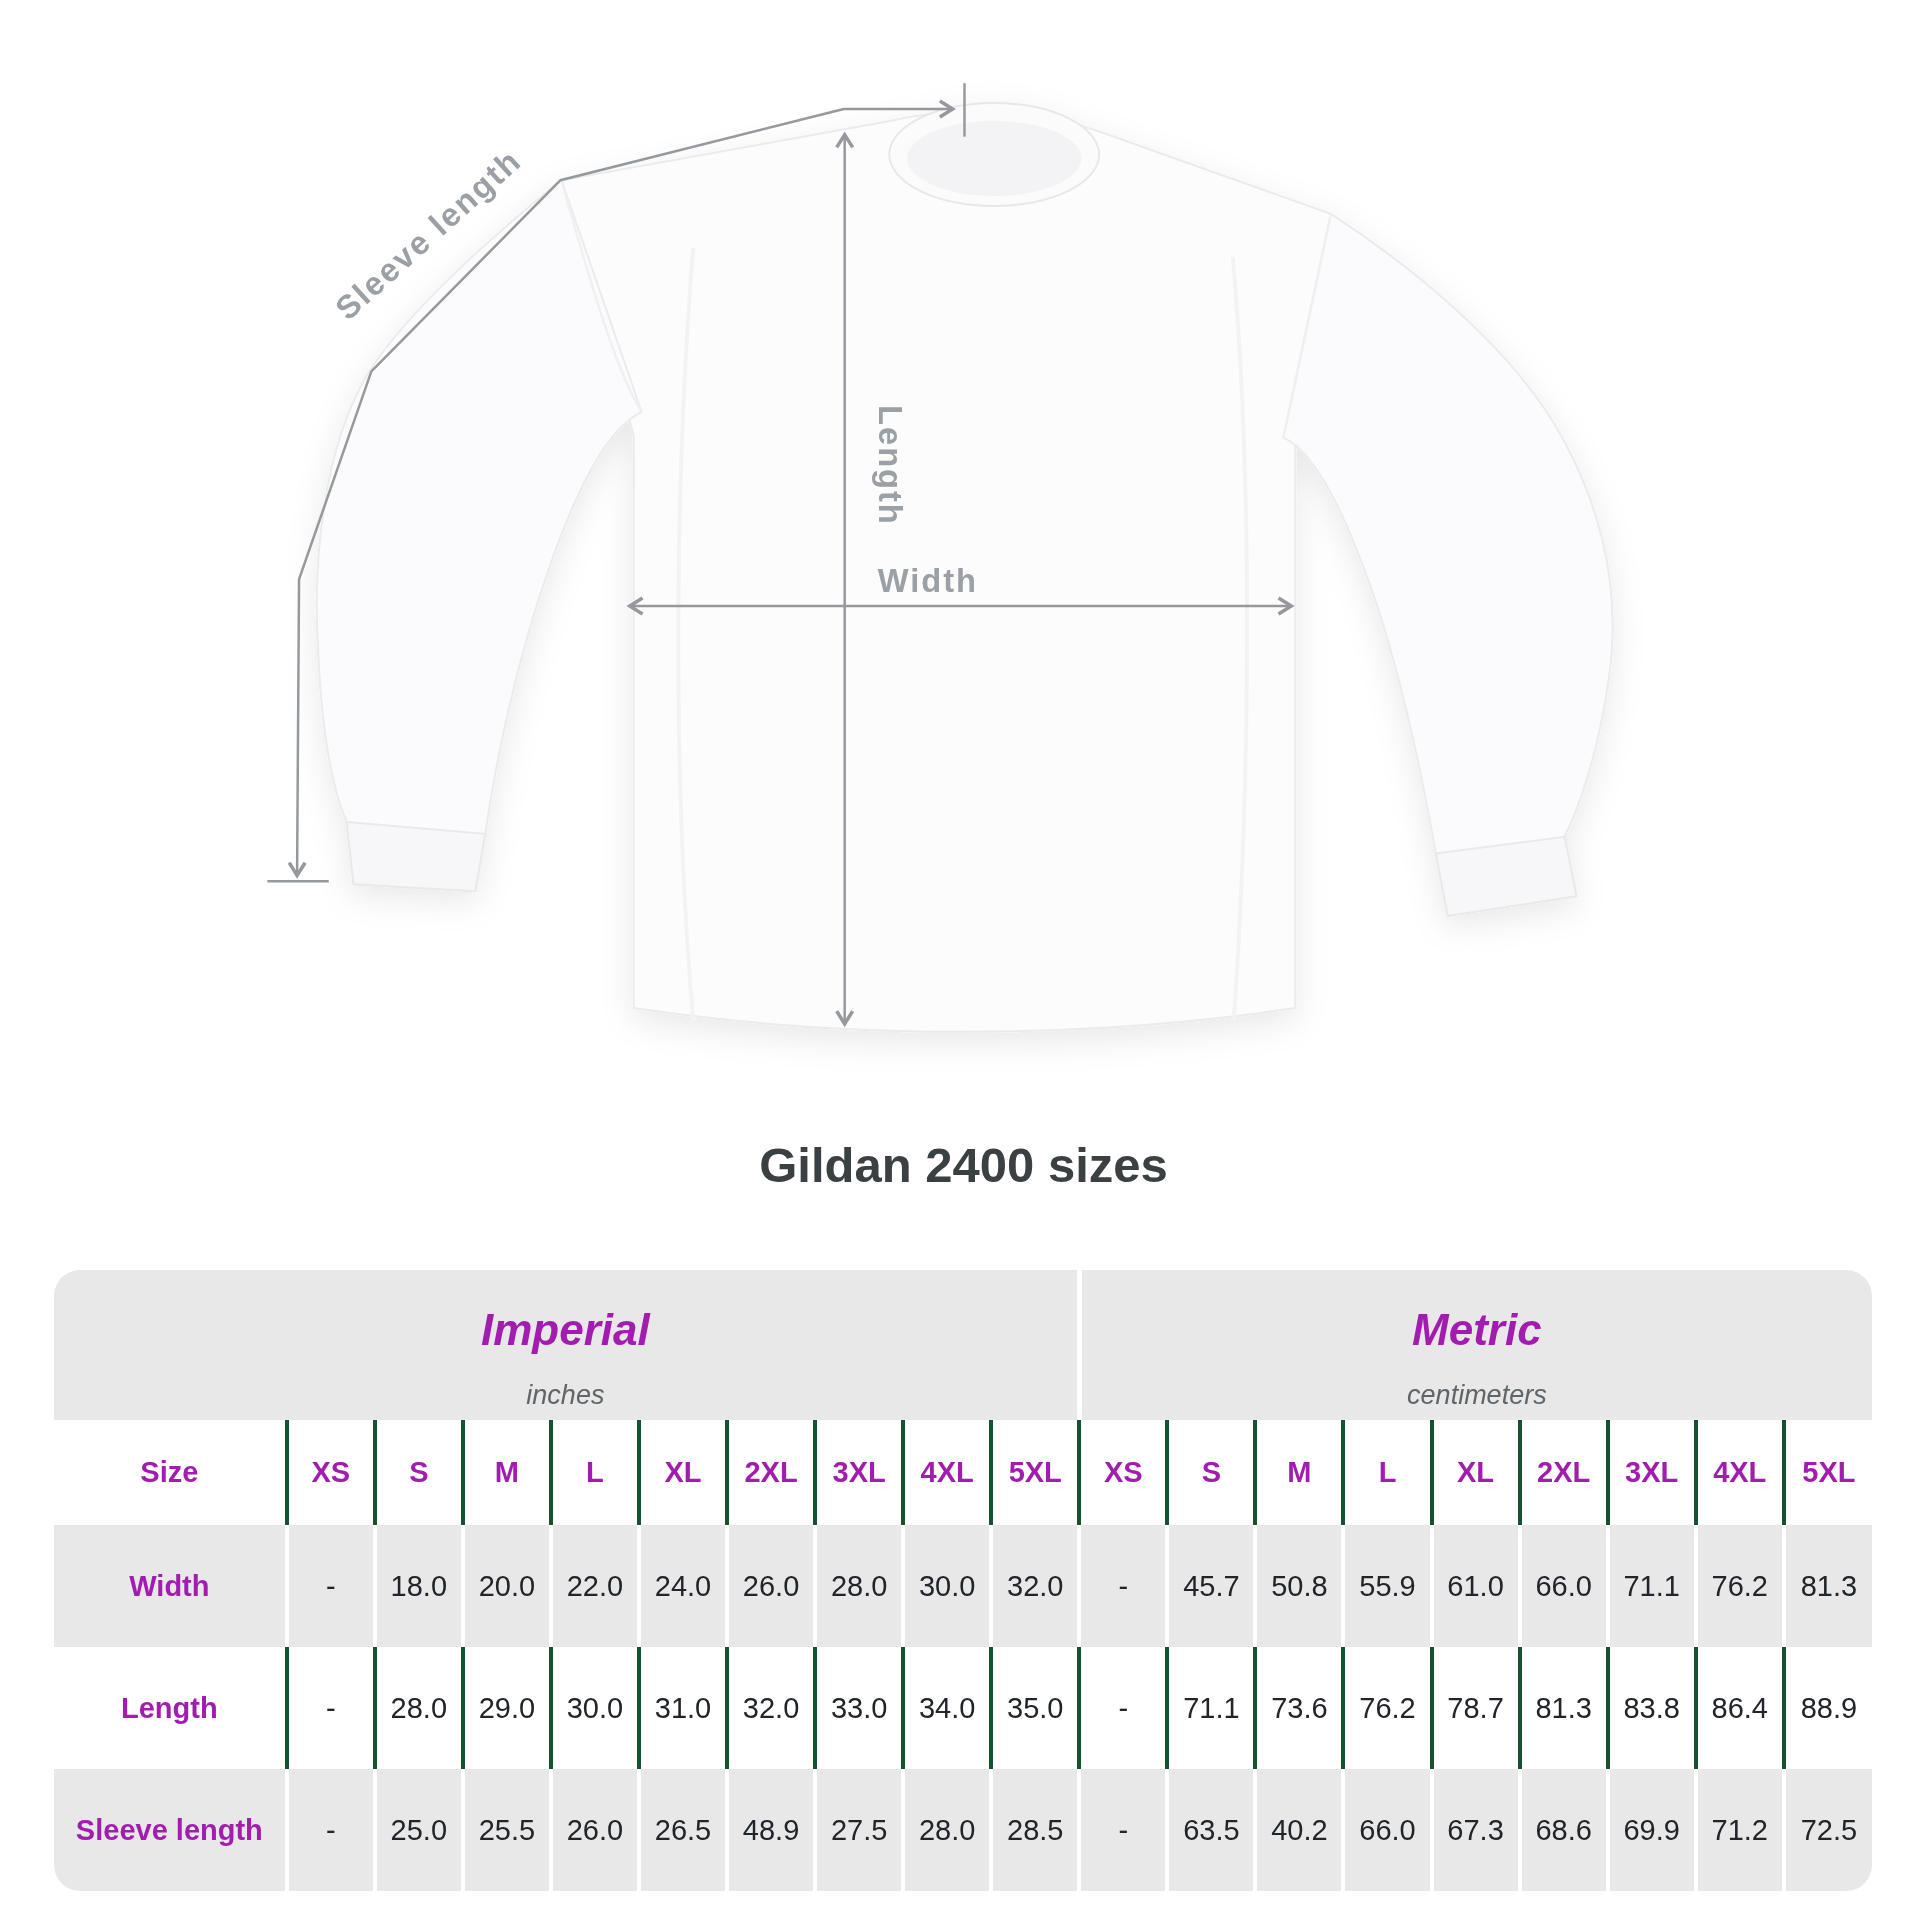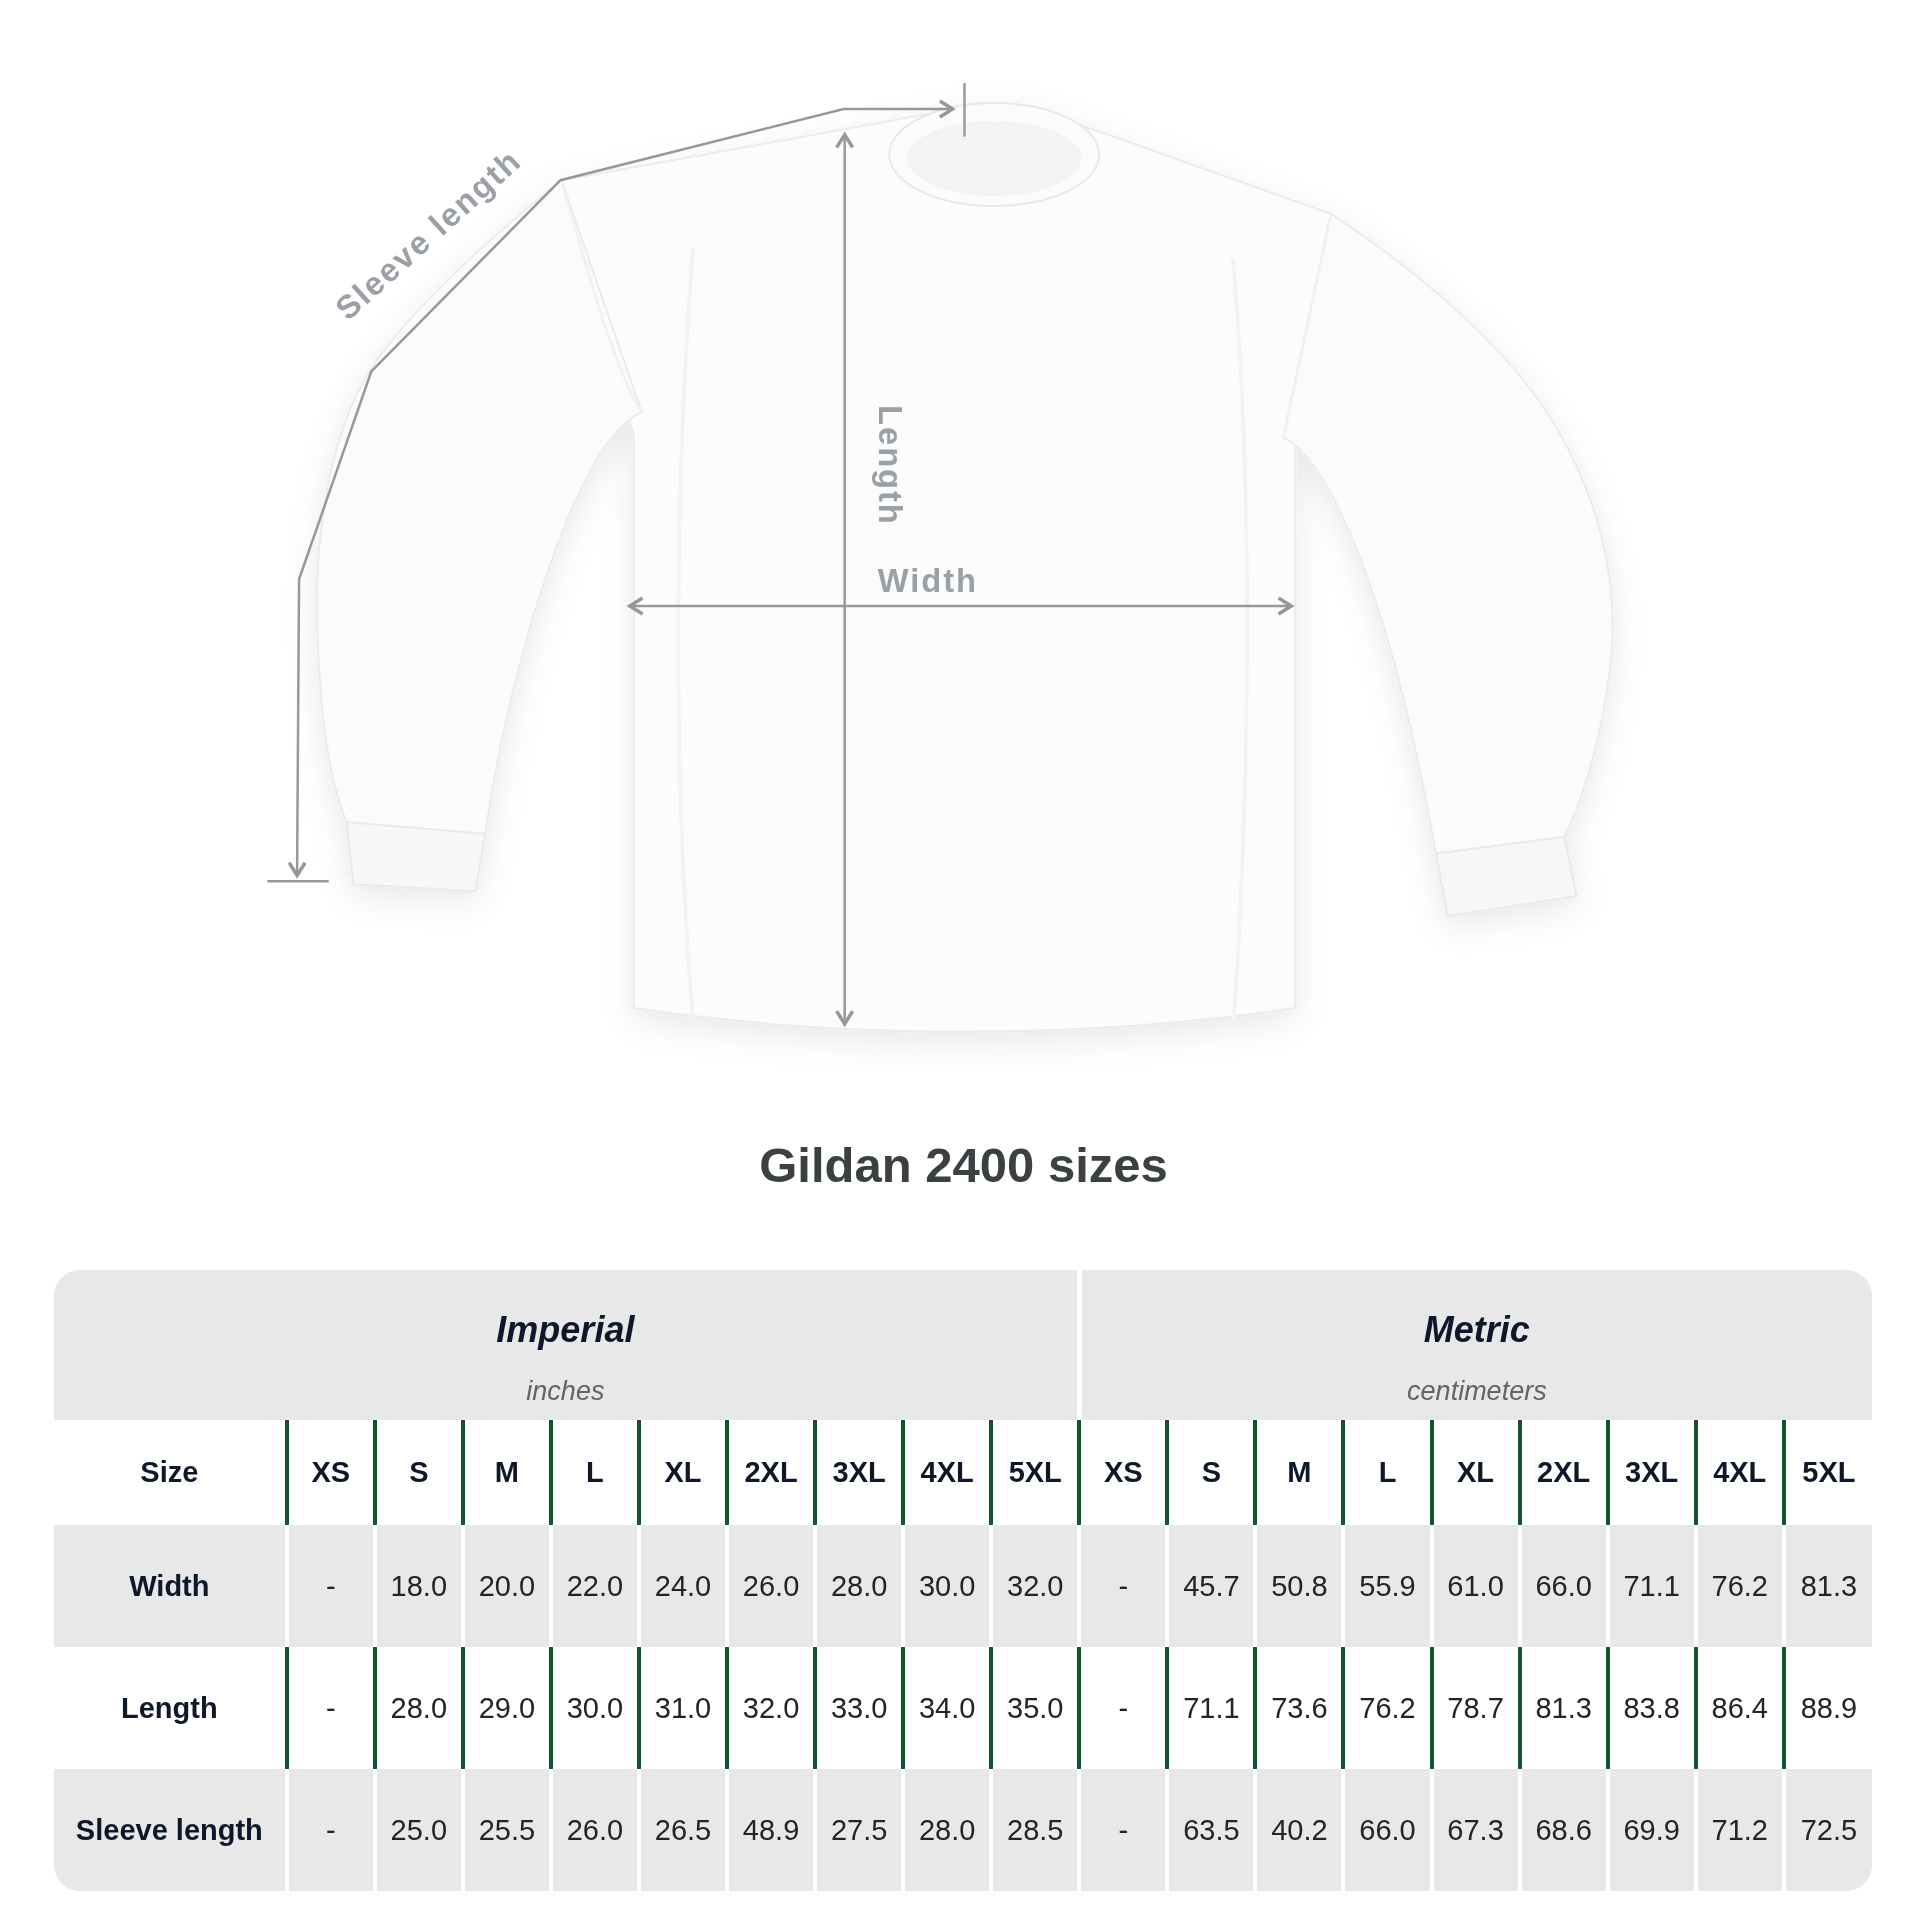--- a/index.html
+++ b/index.html
@@ -14,30 +14,30 @@
          font-size:49px;font-weight:bold;color:#3b4043;}
   .subtitle{position:absolute;top:1210px;left:0;width:100%;text-align:center;
             font-size:27px;font-style:italic;color:#5c6265;}
   
   .tablewrap{position:absolute;left:54px;top:1270px;width:1818px;
              border-radius:26px;overflow:hidden;}
   table{width:100%;border-collapse:collapse;table-layout:fixed;}
   td{text-align:center;vertical-align:middle;padding:0;}
   .bandrow td{height:150px;background:#e8e8e9;}
   td.bandsep{border-left:5px solid #ffffff;}
-  .gl{font-size:36px;font-weight:bold;font-style:italic;color:#0f172a;margin-top:25px;}
+  .gl{font-size:44px;font-weight:bold;font-style:italic;color:#a21caf;margin-top:25px;}
   .gu{font-size:27px;font-style:italic;color:#5f6568;margin-top:25px;}
   tr.hdrrow td{height:105px;}
   tr.datarow td{height:122px;}
   tr.white{background:#ffffff;}
   tr.gray{background:#e8e8e9;}
   tr.gray td{border-left:4px solid #ffffff;}
   tr.white td{border-left:4px solid #14532d;}
   tr.gray td:first-child, tr.white td:first-child{border-left:none;}
-  .szhdr,.rowlabel{font-weight:bold;color:#0f172a;font-size:29px;}
+  .szhdr,.rowlabel{font-weight:bold;color:#a21caf;font-size:29px;}
   .val{color:#212529;font-size:29px;}
 </style>
 </head>
 <body>
 
 <div id="canvas">
 
   <svg id="diagram" width="1927" height="1119" viewBox="0 0 1946 1130">
     <defs>
       <filter id="soft" x="-8%" y="-8%" width="116%" height="122%">

